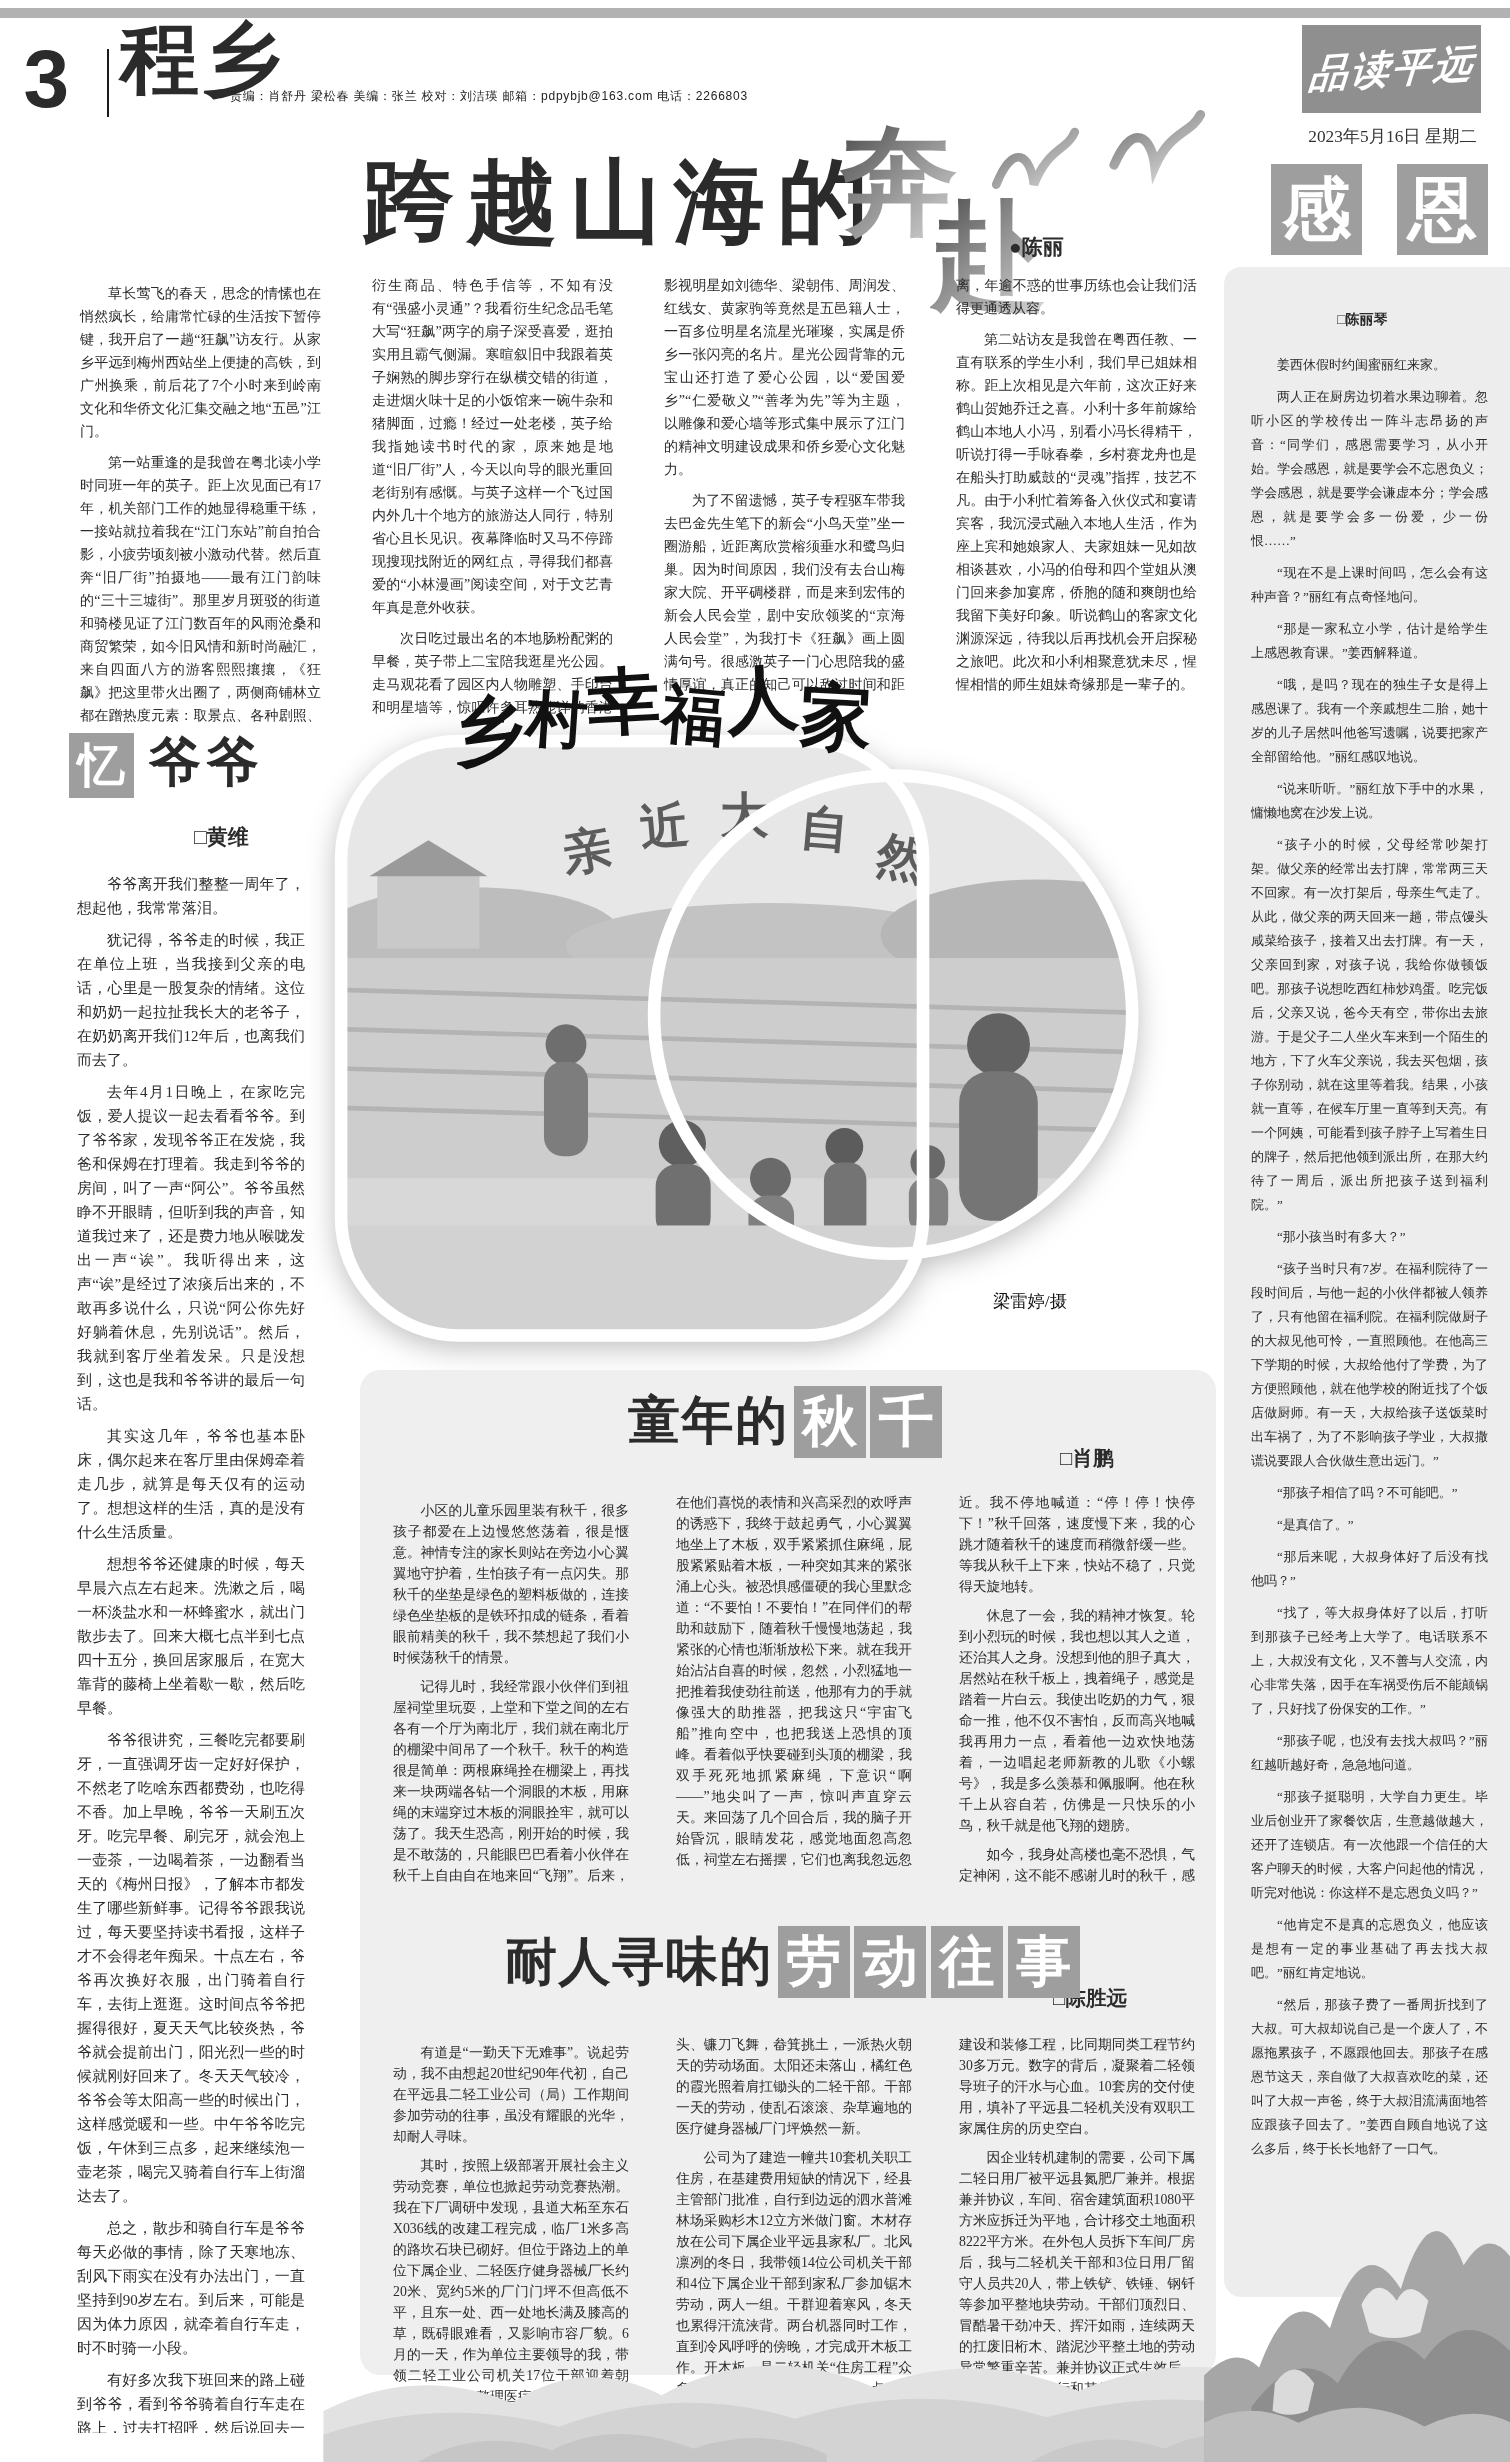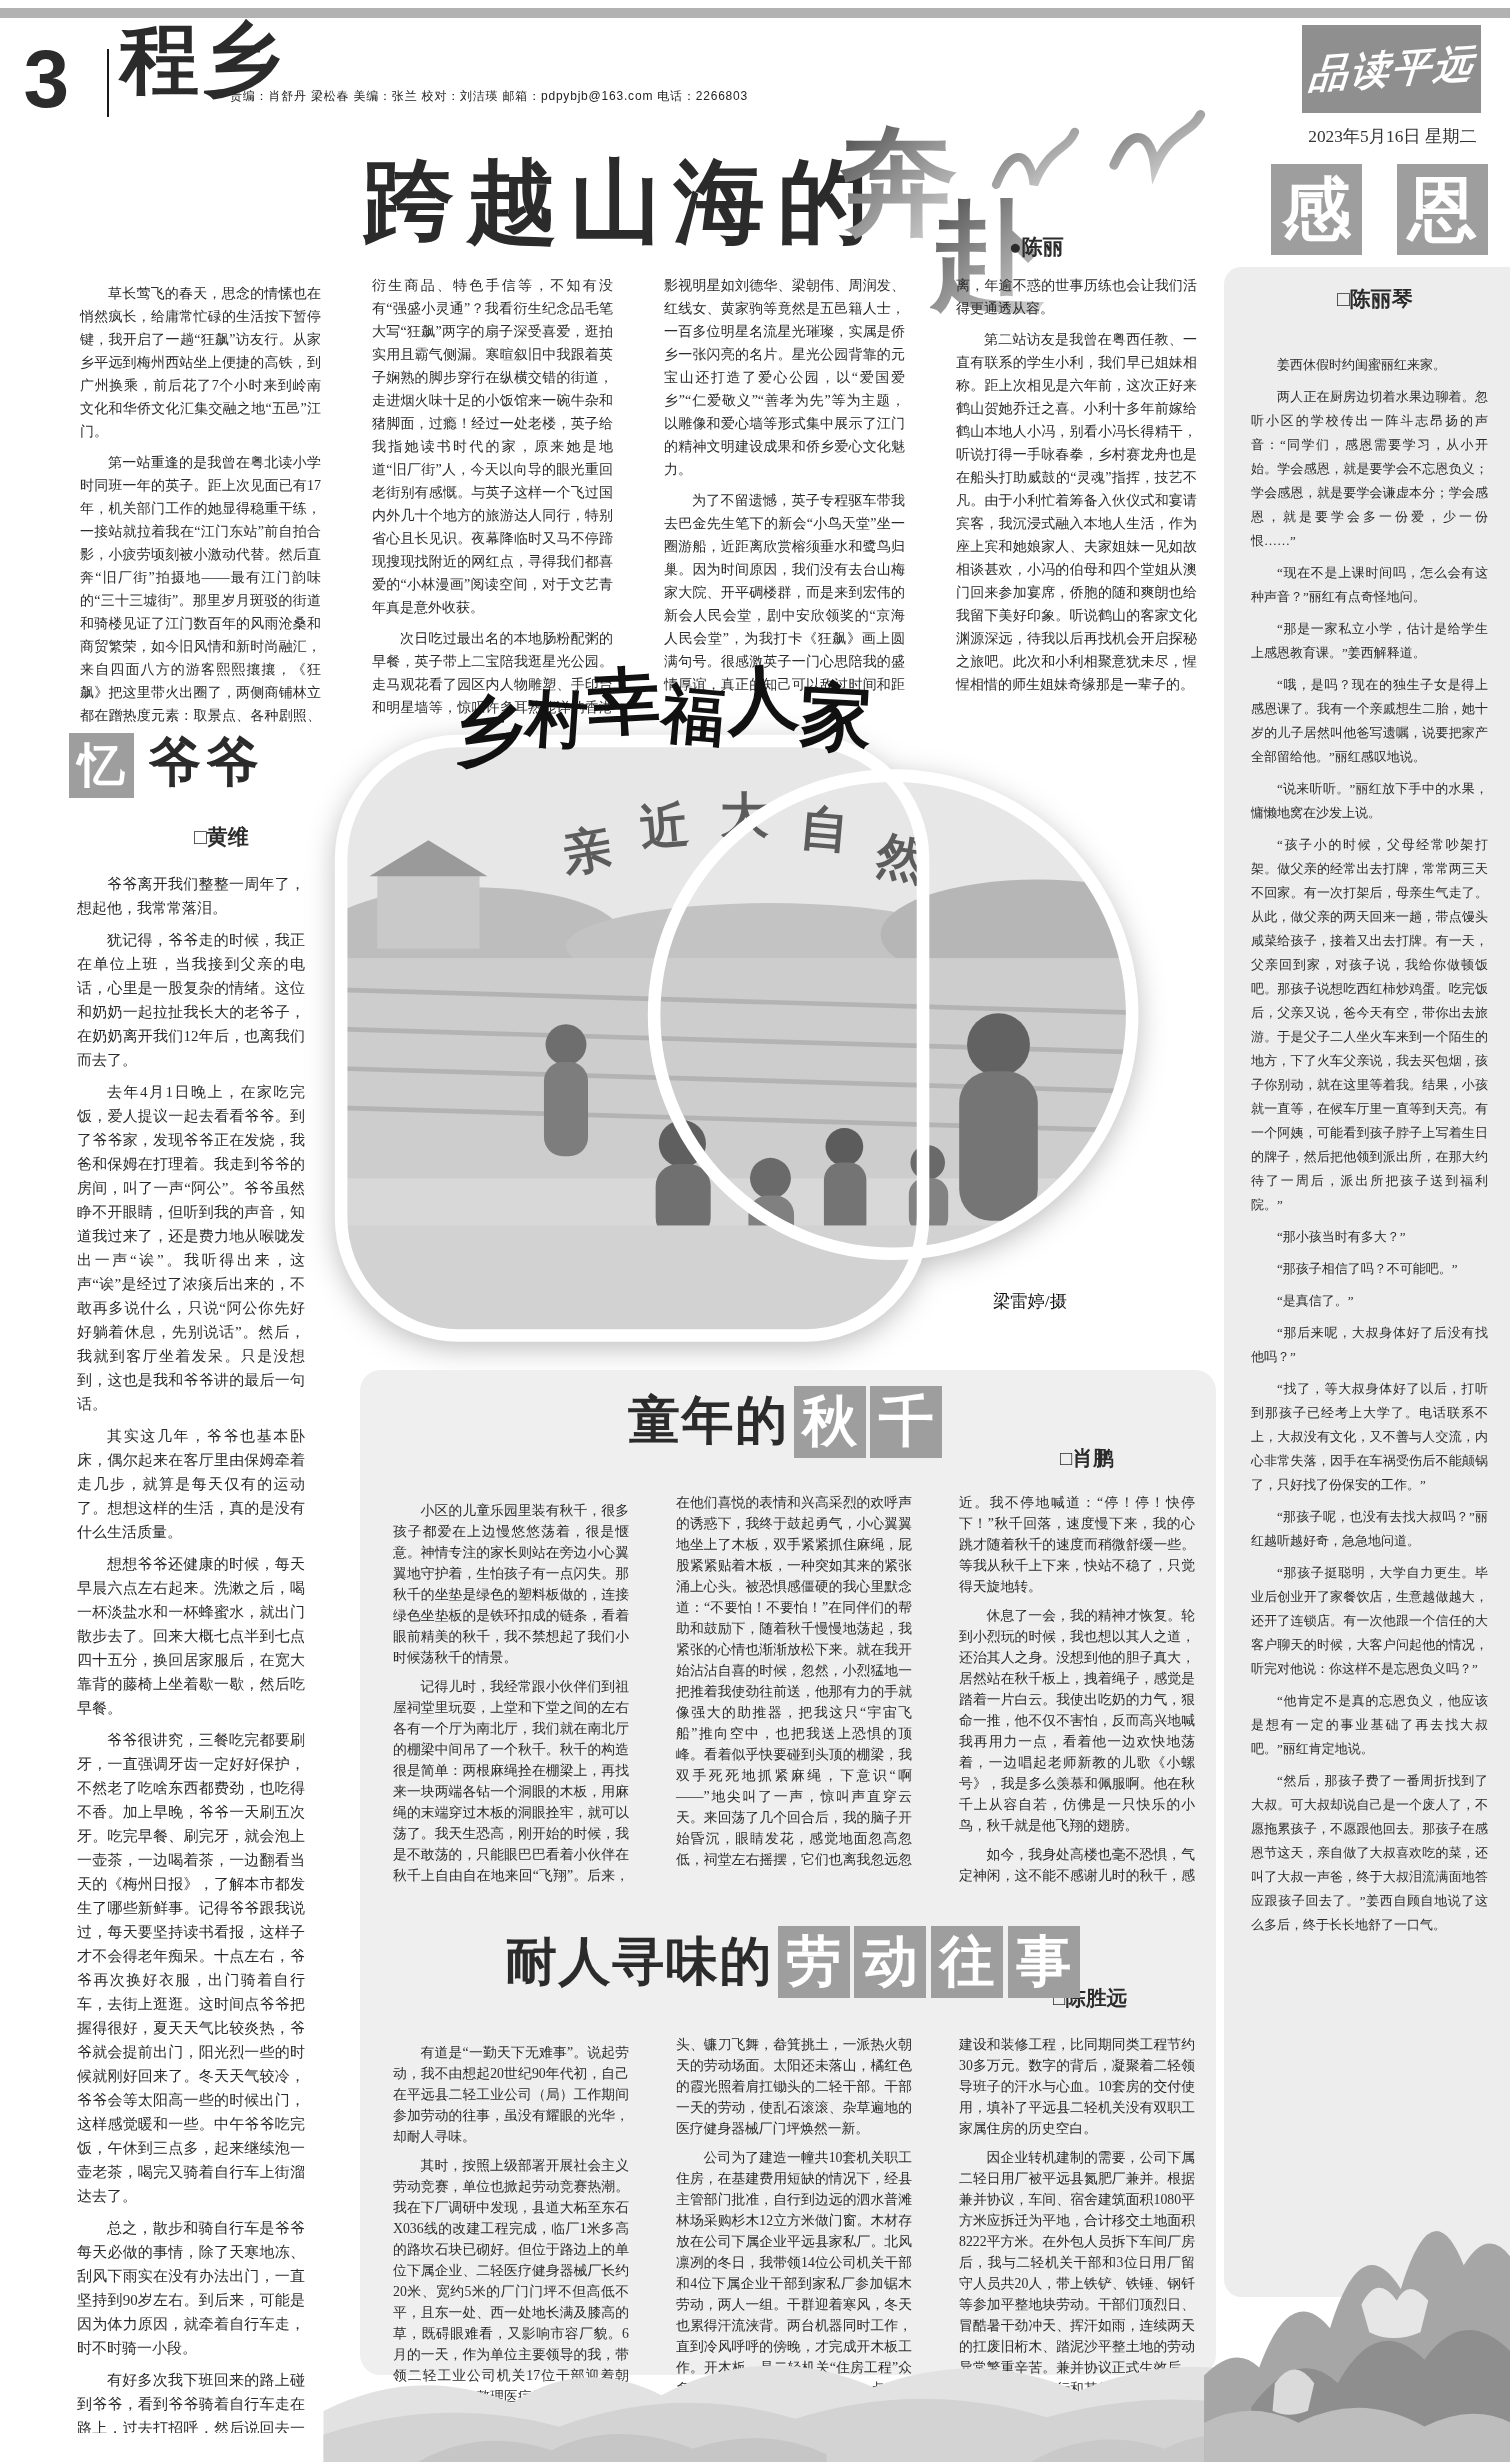--- a/index.html
+++ b/index.html
@@ -31,21 +31,21 @@
   .body-text p{margin:8px;text-indent:2em;text-align:justify;}
   
   #lead-text{left:72px;top:274px;width:1133px;height:463px;
     column-count:4;column-gap:35px;column-fill:auto;
     font-size:14px;line-height:23px;overflow:hidden;}
   
   #ganen-panel{left:1224px;top:267px;width:286px;height:2030px;background:#ededed;border-radius:17.3px 0 0 17.3px;}
   .title-box{background:#9e9e9e;color:#ffffff;font-weight:900;display:flex;align-items:center;justify-content:center;}
   #ganen-box-1{left:1271px;top:164px;width:91px;height:91px;font-size:69px;}
   #ganen-box-2{left:1397px;top:164px;width:91px;height:91px;font-size:69px;}
-  #ganen-author{left:1337px;top:285px;font-size:21px;font-weight:700;}
+  #ganen-author{left:1337px;top:311px;font-size:14px;font-weight:700;}
   #ganen-text{left:1243px;top:345px;width:253px;height:1912px;font-size:13px;line-height:24px;overflow:hidden;}
   
   #yiyeye-box{left:69px;top:733px;width:65px;height:65px;font-size:47px;}
   #yiyeye-rest{left:148px;top:736px;font-size:53px;font-weight:900;letter-spacing:4.7px;line-height:1;}
   #yiyeye-author{left:194px;top:823px;font-size:21px;font-weight:700;}
   #yiyeye-text{left:69px;top:864px;width:244px;height:1569px;font-size:15px;line-height:24px;overflow:hidden;}
   
   #photo-wrap{left:330px;top:675px;width:818px;height:692px;filter:drop-shadow(0 7.9px 14px rgba(0,0,0,.25));}
   #calligraphy{left:452px;top:662px;font-size:72px;font-weight:900;letter-spacing:1.6px;color:#111;z-index:5;}
   #calligraphy span{display:inline-block;}
@@ -121,20 +121,21 @@
 <div class="abs" id="ganen-author">□陈丽琴</div>
 <div class="abs body-text" id="ganen-text">
   <p>姜西休假时约闺蜜丽红来家。</p>
   <p>两人正在厨房边切着水果边聊着。忽听小区的学校传出一阵斗志昂扬的声音：“同学们，感恩需要学习，从小开始。学会感恩，就是要学会不忘恩负义；学会感恩，就是要学会谦虚本分；学会感恩，就是要学会多一份爱，少一份恨……”</p>
   <p>“现在不是上课时间吗，怎么会有这种声音？”丽红有点奇怪地问。</p>
   <p>“那是一家私立小学，估计是给学生上感恩教育课。”姜西解释道。</p>
   <p>“哦，是吗？现在的独生子女是得上感恩课了。我有一个亲戚想生二胎，她十岁的儿子居然叫他爸写遗嘱，说要把家产全部留给他。”丽红感叹地说。</p>
   <p>“说来听听。”丽红放下手中的水果，慵懒地窝在沙发上说。</p>
   <p>“孩子小的时候，父母经常吵架打架。做父亲的经常出去打牌，常常两三天不回家。有一次打架后，母亲生气走了。从此，做父亲的两天回来一趟，带点馒头咸菜给孩子，接着又出去打牌。有一天，父亲回到家，对孩子说，我给你做顿饭吧。那孩子说想吃西红柿炒鸡蛋。吃完饭后，父亲又说，爸今天有空，带你出去旅游。于是父子二人坐火车来到一个陌生的地方，下了火车父亲说，我去买包烟，孩子你别动，就在这里等着我。结果，小孩就一直等，在候车厅里一直等到天亮。有一个阿姨，可能看到孩子脖子上写着生日的牌子，然后把他领到派出所，在那大约待了一周后，派出所把孩子送到福利院。”</p>
   <p>“那小孩当时有多大？”</p>
+  <p>“孩子当时只有7岁。在福利院待了一段时间后，与他一起的小伙伴都被人领养了，只有他留在福利院。在福利院做厨子的大叔见他可怜，一直照顾他。在他高三下学期的时候，大叔给他付了学费，为了方便照顾他，就在他学校的附近找了个饭店做厨师。有一天，大叔给孩子送饭菜时出车祸了，为了不影响孩子学业，大叔撒谎说要跟人合伙做生意出远门。”</p>
   <p>“那孩子相信了吗？不可能吧。”</p>
   <p>“是真信了。”</p>
   <p>“那后来呢，大叔身体好了后没有找他吗？”</p>
   <p>“找了，等大叔身体好了以后，打听到那孩子已经考上大学了。电话联系不上，大叔没有文化，又不善与人交流，内心非常失落，因手在车祸受伤后不能颠锅了，只好找了份保安的工作。”</p>
   <p>“那孩子呢，也没有去找大叔吗？”丽红越听越好奇，急急地问道。</p>
   <p>“那孩子挺聪明，大学自力更生。毕业后创业开了家餐饮店，生意越做越大，还开了连锁店。有一次他跟一个信任的大客户聊天的时候，大客户问起他的情况，听完对他说：你这样不是忘恩负义吗？”</p>
   <p>“他肯定不是真的忘恩负义，他应该是想有一定的事业基础了再去找大叔吧。”丽红肯定地说。</p>
   <p>“然后，那孩子费了一番周折找到了大叔。可大叔却说自己是一个废人了，不愿拖累孩子，不愿跟他回去。那孩子在感恩节这天，亲自做了大叔喜欢吃的菜，还叫了大叔一声爸，终于大叔泪流满面地答应跟孩子回去了。”姜西自顾自地说了这么多后，终于长长地舒了一口气。</p>
 
 </div>

